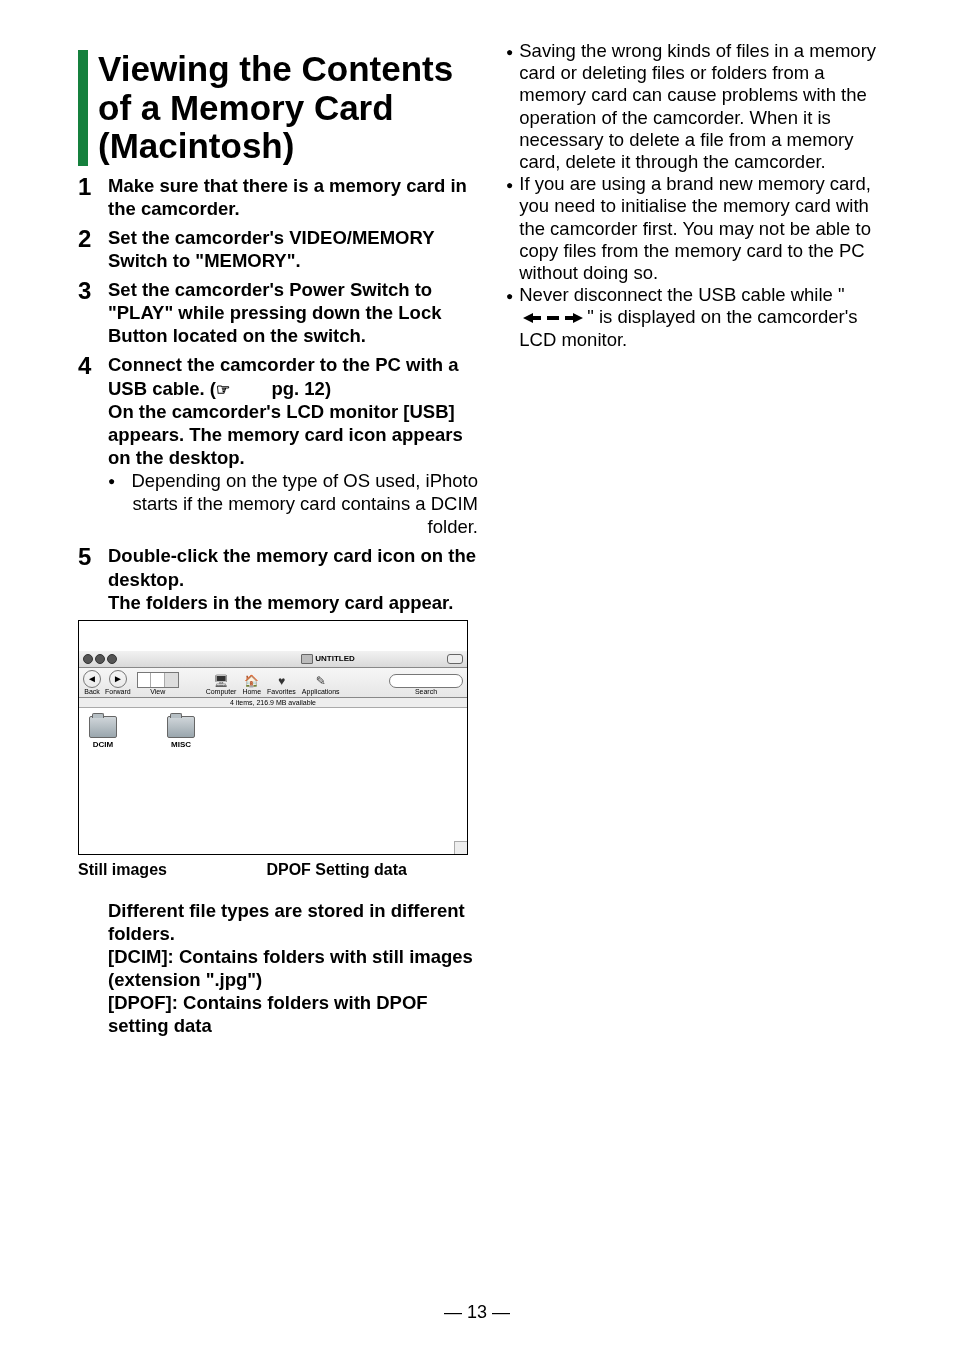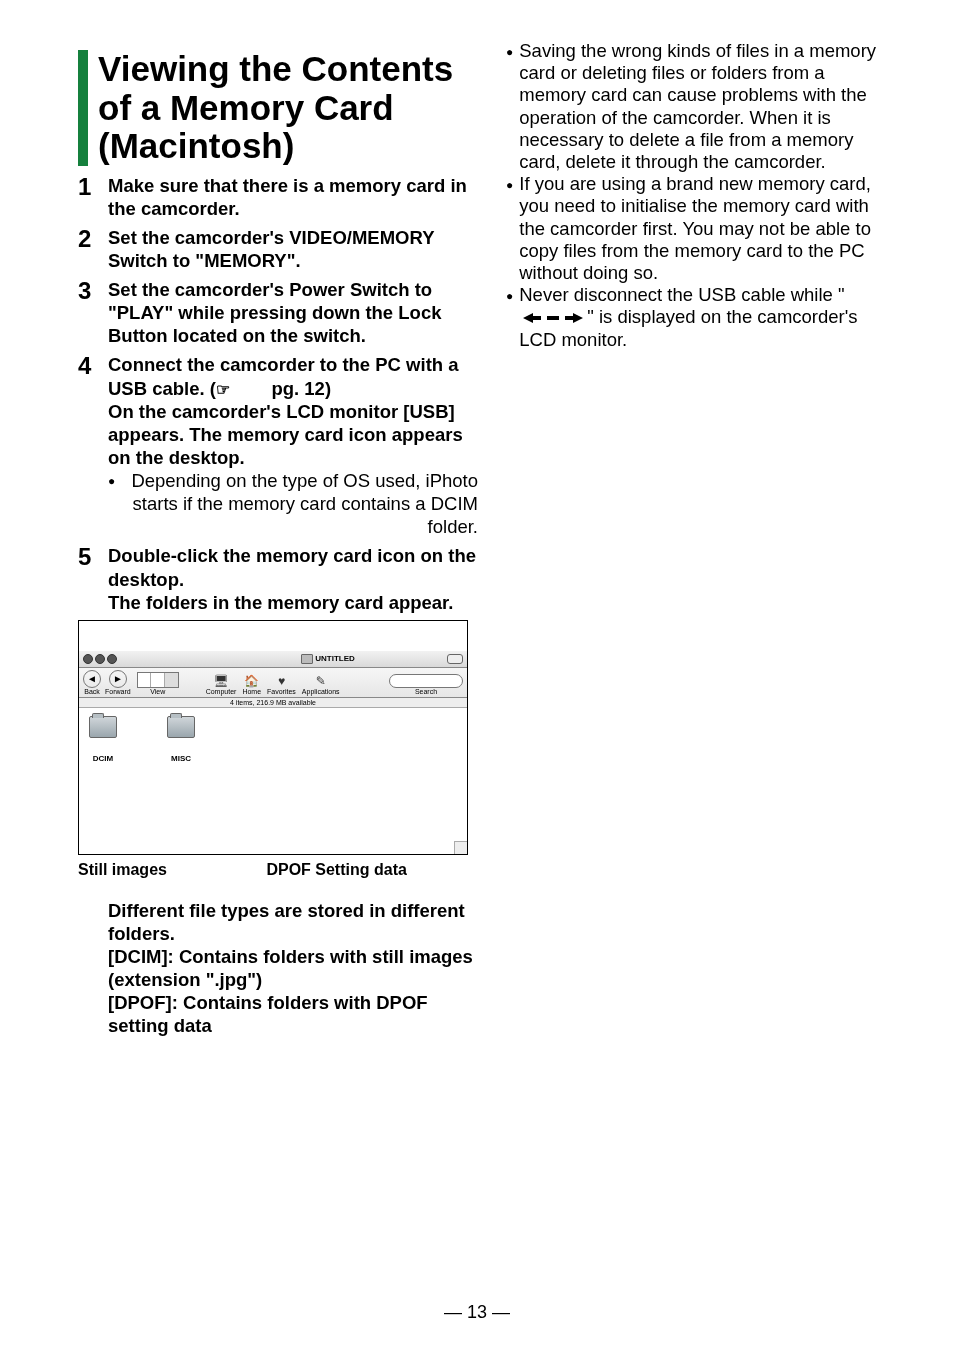--- a/index.html
+++ b/index.html
@@ -162,21 +162,21 @@
 
   .fw-content {
     height: 130px;
     padding: 8px 10px;
     display:flex;
     gap: 50px;
     align-items:flex-start;
     position:relative;
     background:#fff;
   }
-  .fw-content .itm { display:flex; flex-direction:column; align-items:center; font-size:8px; font-weight:bold; gap:16px;}
+  .fw-content .itm { display:flex; flex-direction:column; align-items:center; font-size:8px; font-weight:bold; gap:2px;}
   .foldericon {
     width:26px;height:20px;
     background:linear-gradient(#d0d6da,#9aa6ad);
     border:1px solid #666;
     border-radius:2px;
     position:relative;
   }
   .foldericon::before{
     content:"";position:absolute;top:-4px;left:2px;width:10px;height:4px;background:#b6bfc4;border:1px solid #666;border-bottom:none;border-radius:2px 2px 0 0;
   }

